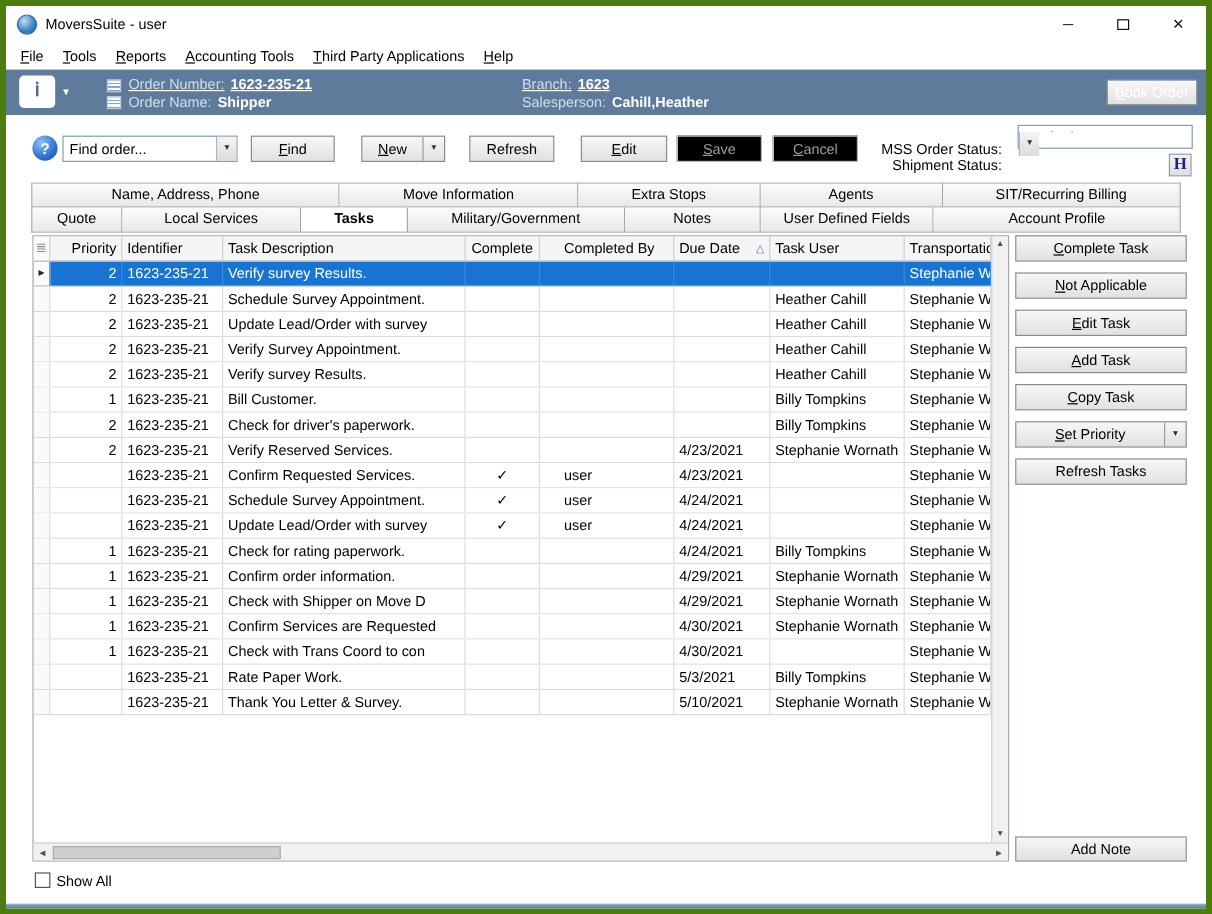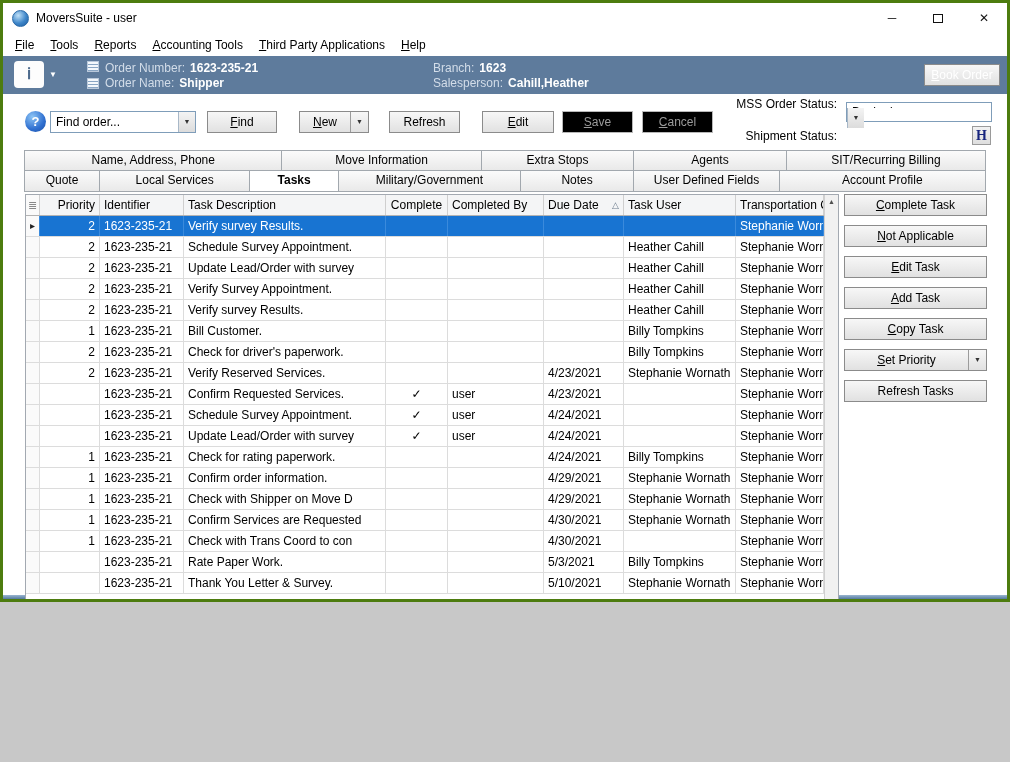--- a/index.html
+++ b/index.html
@@ -1,22 +1,22 @@
 <!DOCTYPE html>
 <html><head>
 <meta charset="utf-8">
 <title>MoversSuite - user</title>
 <style>
   * { box-sizing: border-box; margin: 0; padding: 0; }
   html,body { background:#c8c8c8; }
   body { font-family:"Liberation Sans", sans-serif; font-size:12px; color:#000; }
 
   .window {
-    width:1010px; height:602px; background:#fff; position:relative;
-    border:3px solid #4d7c0f; display:flex; flex-direction:column; overflow:hidden;
+    width:1010px; height:762px; background:#fff; position:relative;
+    border:5px solid #4d7c0f; display:flex; flex-direction:column; overflow:hidden;
   }
 
   
   .titlebar { flex:0 0 30px; display:flex; align-items:center; background:#fff; }
   .app-icon { width:17px; height:17px; border-radius:50%; margin:0 7px 0 9px;
     background: radial-gradient(circle at 35% 30%, #bfe0f7, #3e86c9 55%, #1b5a9e);
     border:1px solid #2a6aa8; }
   .title-text { font-size:12px; }
   .win-controls { margin-left:auto; display:flex; height:30px; }
   .win-ctrl { width:46px; display:flex; align-items:center; justify-content:center; color:#111; font-size:12px; }
@@ -25,21 +25,21 @@
   
   .menubar { flex:0 0 23px; display:flex; align-items:center; padding-left:4px; background:#fff; }
   .menu-item { display:inline-block; padding:3px 8px; }
   .fl::first-letter { text-decoration:underline; }
 
   
   .order-band { flex:0 0 38px; background:#5e7b9c; position:relative; color:#fff; }
   .band-icon { position:absolute; left:11px; top:5px; width:30px; height:27px; background:#fdfdfd;
     border-radius:4px; color:#4d6a8c; font-weight:bold; font-size:16px; text-align:center; line-height:26px; }
   .band-caret { position:absolute; left:46px; top:14px; font-size:8px; color:#fff; }
-  .band-rowA { position:absolute; top:5px; height:14px; display:flex; align-items:flex-start; }
+  .band-rowA { position:absolute; top:5px; height:14px; display:flex; align-items:flex-end;text-decoration:underline; }
   .band-rowB { position:absolute; top:20px; height:14px; display:flex; align-items:center; }
   .grp1 { left:84px; } .grp2 { left:430px; }
   .mini-icon { width:12px; height:11px; margin-right:6px; border:1px solid #b9c8da;
     background:repeating-linear-gradient(#f4f8fc 0 2px, #8aa6c4 2px 3px); }
   .band-label { color:#d3dde9; margin-right:5px; }
   .band-value { color:#fff; font-weight:bold; }
   .book-order { position:absolute; right:7px; top:8px; width:76px; height:22px; }
 
   
   .win-btn { display:inline-block; background:linear-gradient(#f7f7f7,#e1e1e1);
@@ -59,21 +59,21 @@
   .combo-text { flex:1; padding:3px 5px; white-space:nowrap; overflow:hidden; }
   .combo-arrow { width:17px; background:linear-gradient(#f4f4f4,#dcdcdc); border-left:1px solid #a8b8c8;
     font-size:7px; color:#333; text-align:center; line-height:20px; }
   .find-combo { left:47px; top:17px; width:146px; }
   .btn-find    { position:absolute; left:204px; top:17px; width:70px; height:22px; }
   .btn-new     { position:absolute; left:296px; top:17px; width:70px; height:22px; }
   .btn-refresh { position:absolute; left:386px; top:17px; width:71px; height:22px; }
   .btn-edit    { position:absolute; left:479px; top:17px; width:72px; height:22px; }
   .btn-save    { position:absolute; left:559px; top:17px; width:71px; height:22px; }
   .btn-cancel  { position:absolute; left:639px; top:17px; width:71px; height:22px; }
-  .lbl-mss  { position:absolute; right:170px; top:3px;text-align:center; }
+  .lbl-mss  { position:absolute; right:170px; top:21px;text-align:center; }
   .mss-combo { left:843px; top:8px; width:146px; height:20px;flex-direction:column; }
   .mss-combo .combo-text { padding-top:2px; }
   .lbl-ship { position:absolute; right:170px; top:35px; }
   .h-btn { position:absolute; left:969px; top:32px; width:19px; height:19px;
     background:linear-gradient(#f2f2f2,#dedede); border:1px solid #9a9a9a;
     font-family:"Liberation Serif", serif; font-weight:bold; font-size:14px; color:#16247e;
     text-align:center; line-height:17px; }
 
   
   .tabstrip { flex:0 0 42px; padding:0 21px; background:#fff; }
@@ -94,21 +94,21 @@
   .grid-header { display:flex; height:21px; background:#f4f5f6; border-bottom:1px solid #b3b3b3; flex:0 0 21px; }
   .hcell { border-right:1px solid #cfcfcf; padding:0 4px; line-height:20px; white-space:nowrap; overflow:hidden; }
   .grid-body { flex:1; overflow:hidden; }
   .grid-row { display:flex; height:21px; border-bottom:1px solid #dcdcdc; background:#fff; }
   .cell { border-right:1px solid #dcdcdc; padding:0 4px; line-height:20px; white-space:nowrap; overflow:hidden; }
   .c-sel   { width:14px; flex:none; padding:0; text-align:center; background:#fafafa; font-size:10px; color:#333; }
   .c-pri   { width:60px; flex:none; text-align:right; }
   .c-id    { width:84px; flex:none; }
   .c-desc  { width:202px; flex:none; }
   .c-comp  { width:62px; flex:none; text-align:center; }
-  .c-by    { width:96px; flex:none; }
+  .c-by    { width:96px; flex:none;margin-left:16px; }
   .c-due   { width:80px; flex:none; }
   .c-user  { width:112px; flex:none; }
   .c-trans { flex:1; }
   .hcell.c-sel { color:#8a8a8a; font-size:11px; }
   .hcell.c-due { display:flex; justify-content:space-between; align-items:center; }
   .sort-icon { font-size:9px; color:#6b7b8c; }
   .grid-row.selected { background:#1874d2; }
   .grid-row.selected .cell { color:#fff; border-right-color:#3a8adc; }
   .grid-row.selected .c-sel { background:#fafafa; color:#222; }
 

